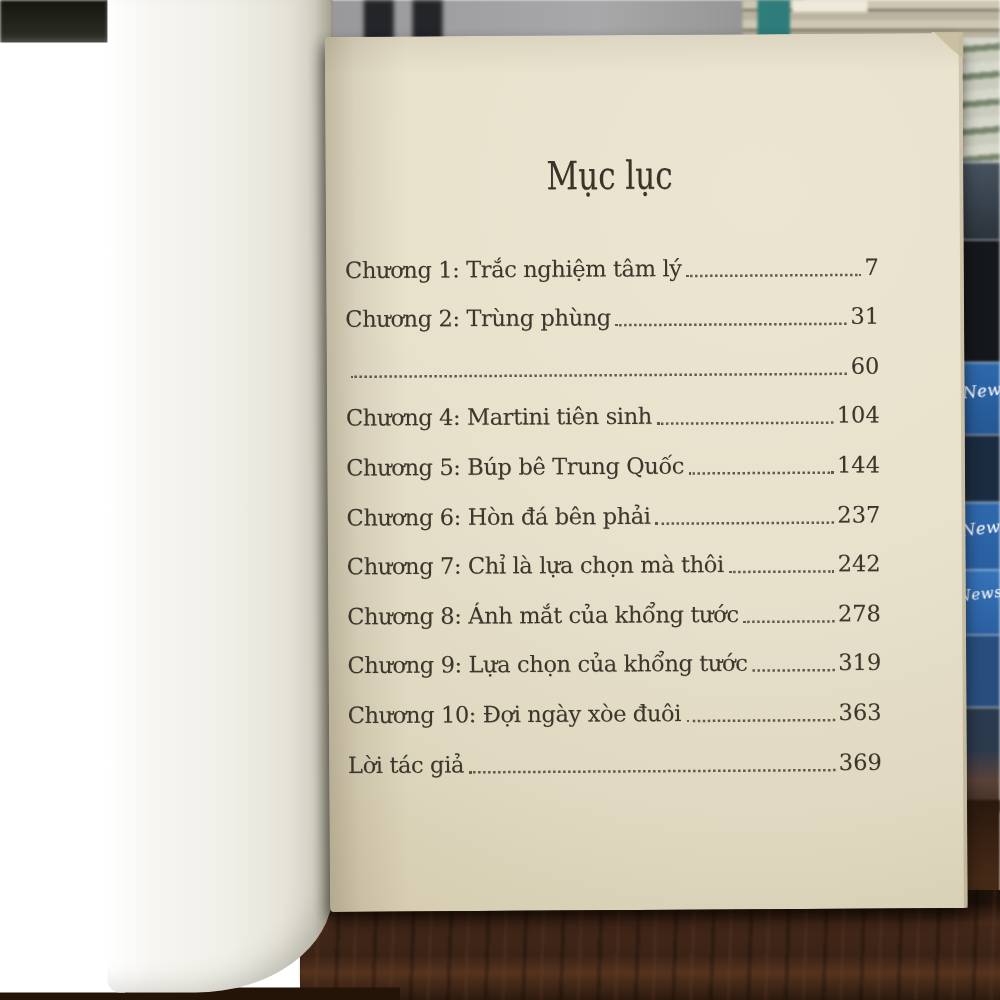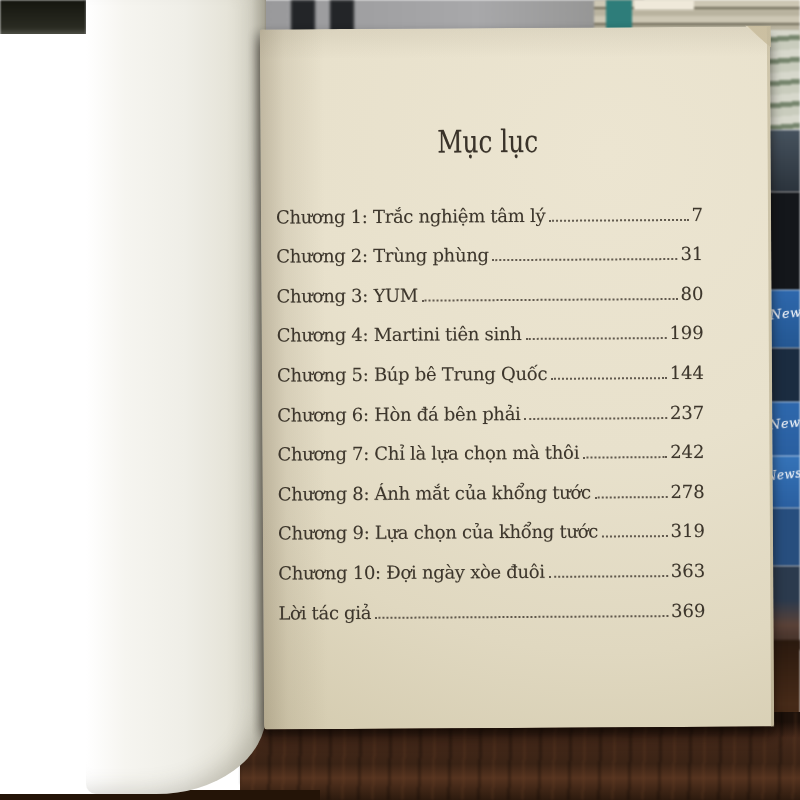--- a/index.html
+++ b/index.html
@@ -126,28 +126,27 @@
           <span class="toc-label">Chương 1: Trắc nghiệm tâm lý</span>
           <span class="toc-dots"></span>
           <span class="toc-page">7</span>
         </div>
         <div class="toc-row">
           <span class="toc-label">Chương 2: Trùng phùng</span>
           <span class="toc-dots"></span>
           <span class="toc-page">31</span>
         </div>
         <div class="toc-row">
-          <span class="toc-label">Chương 3: YUM</span>
           <span class="toc-dots"></span>
-          <span class="toc-page">80</span>
+          <span class="toc-page">60</span>
         </div>
         <div class="toc-row">
           <span class="toc-label">Chương 4: Martini tiên sinh</span>
           <span class="toc-dots"></span>
-          <span class="toc-page">199</span>
+          <span class="toc-page">104</span>
         </div>
         <div class="toc-row">
           <span class="toc-label">Chương 5: Búp bê Trung Quốc</span>
           <span class="toc-dots"></span>
           <span class="toc-page">144</span>
         </div>
         <div class="toc-row">
           <span class="toc-label">Chương 6: Hòn đá bên phải</span>
           <span class="toc-dots"></span>
           <span class="toc-page">237</span>

